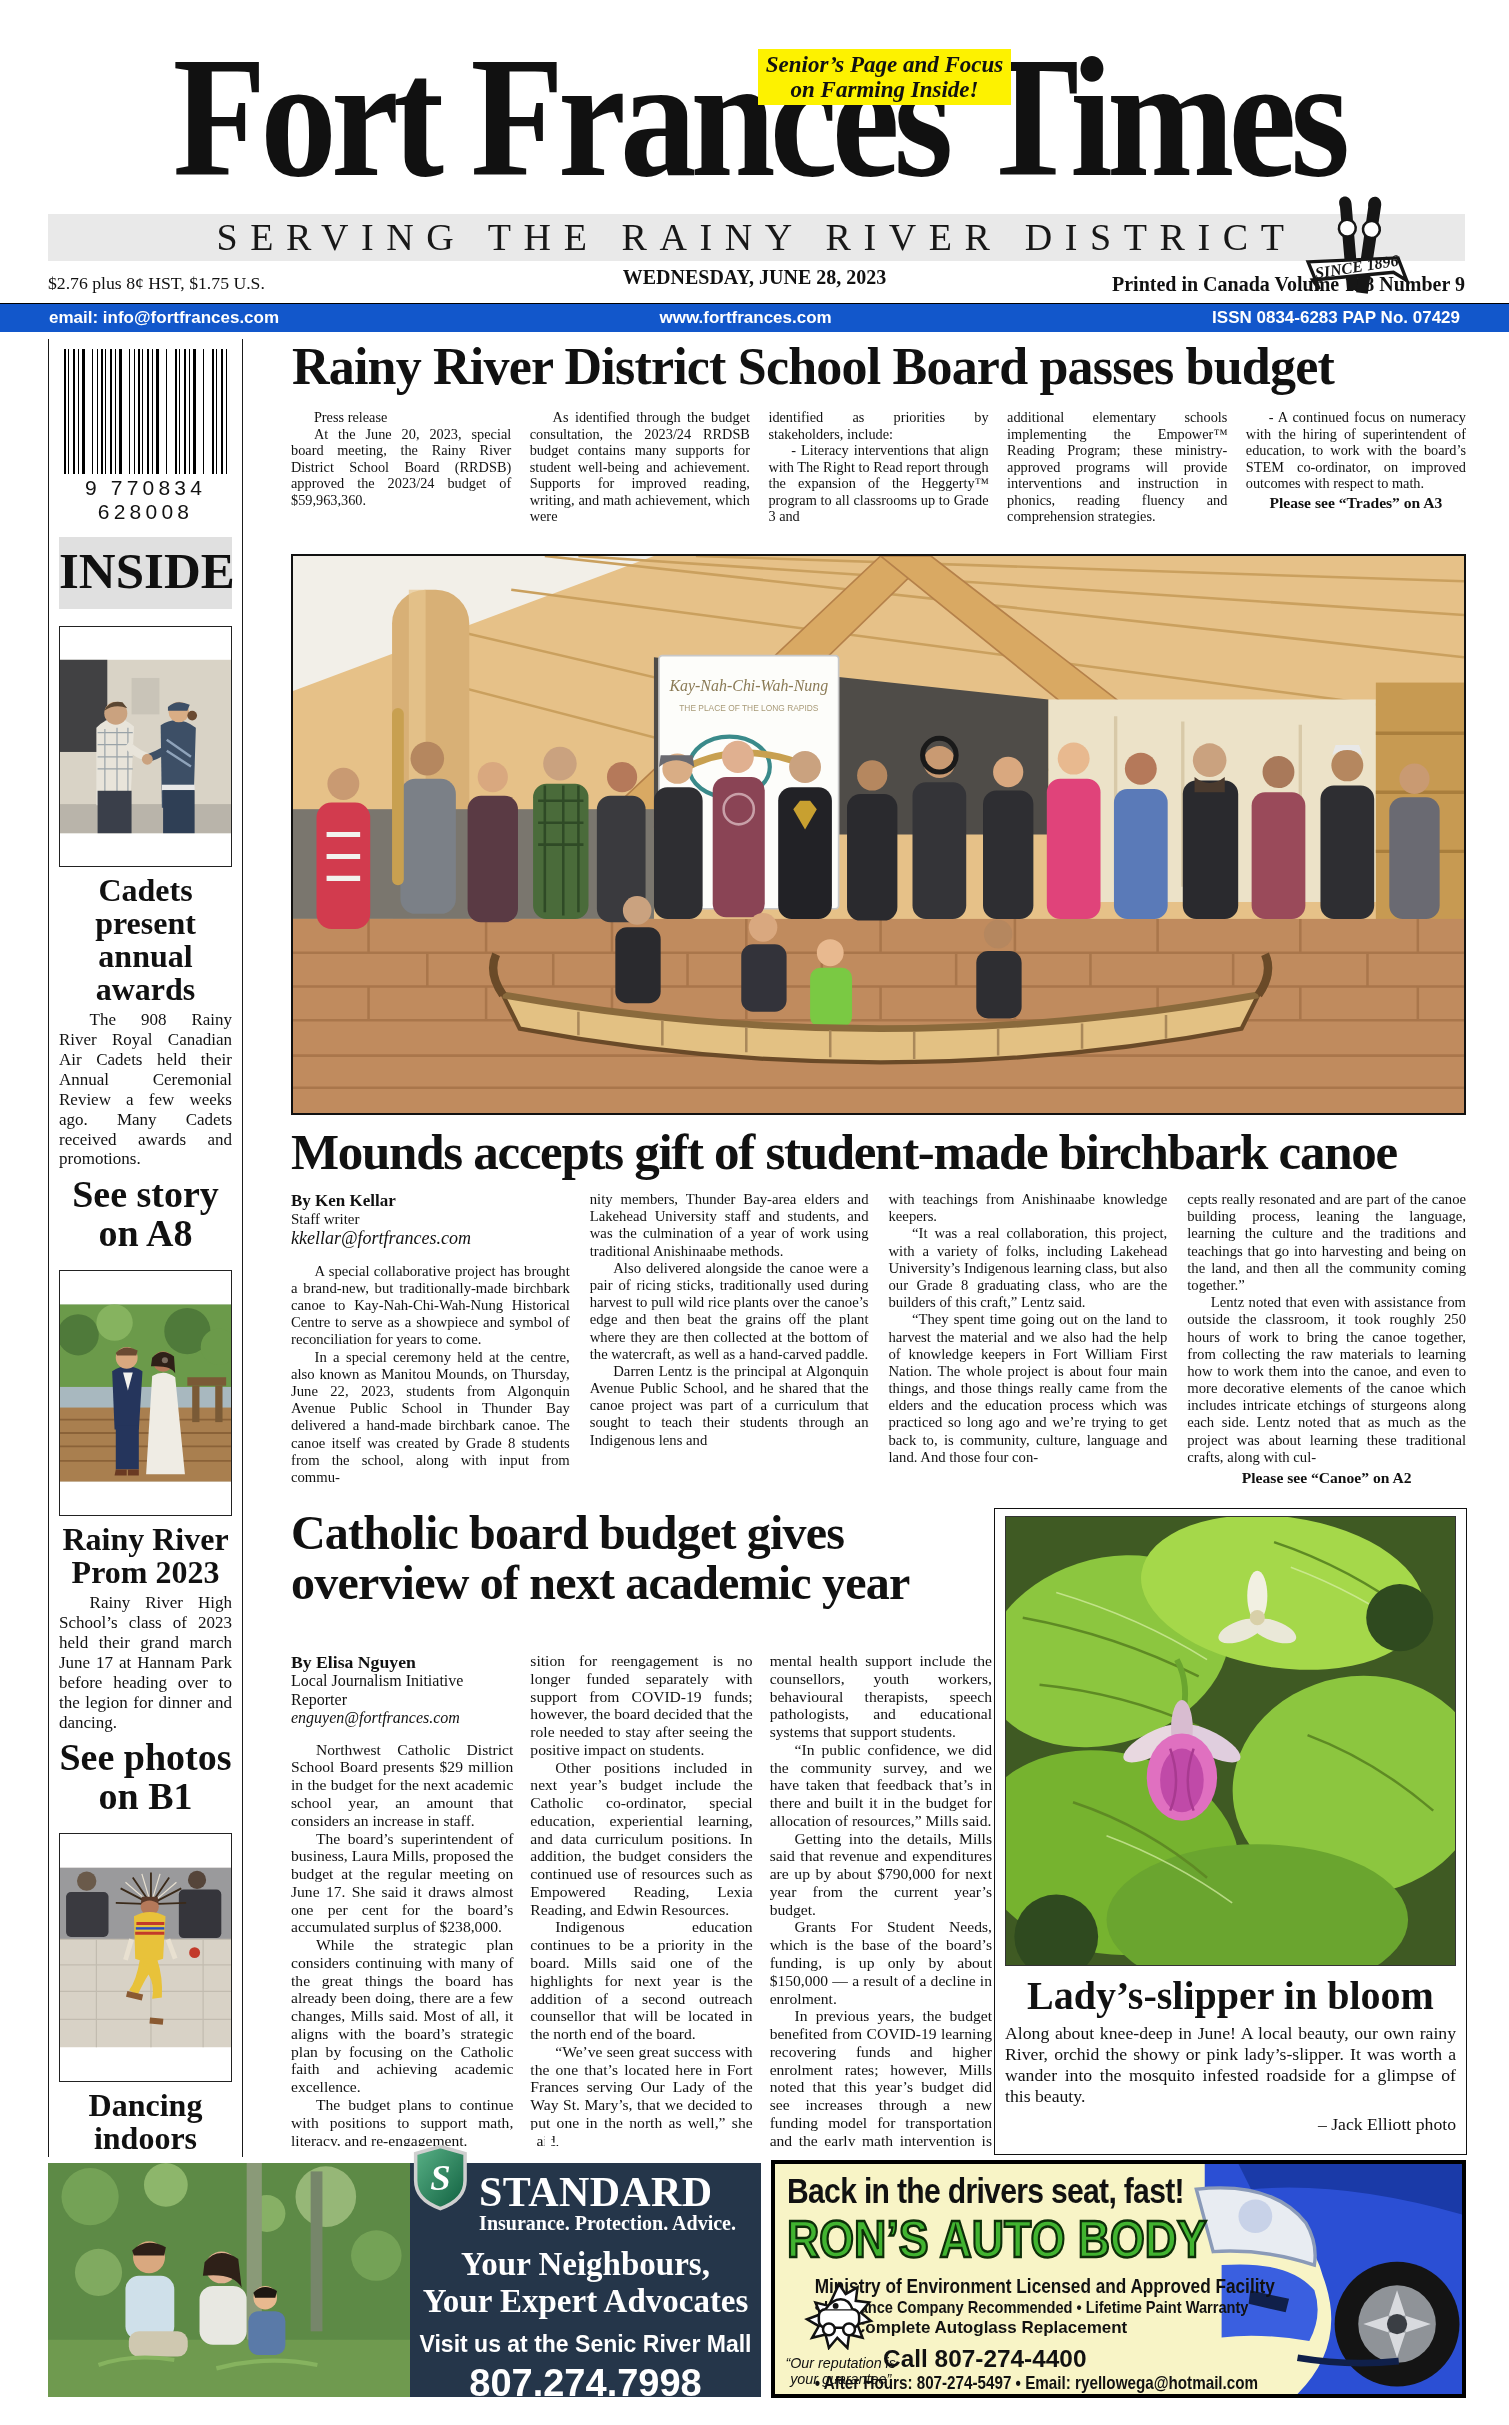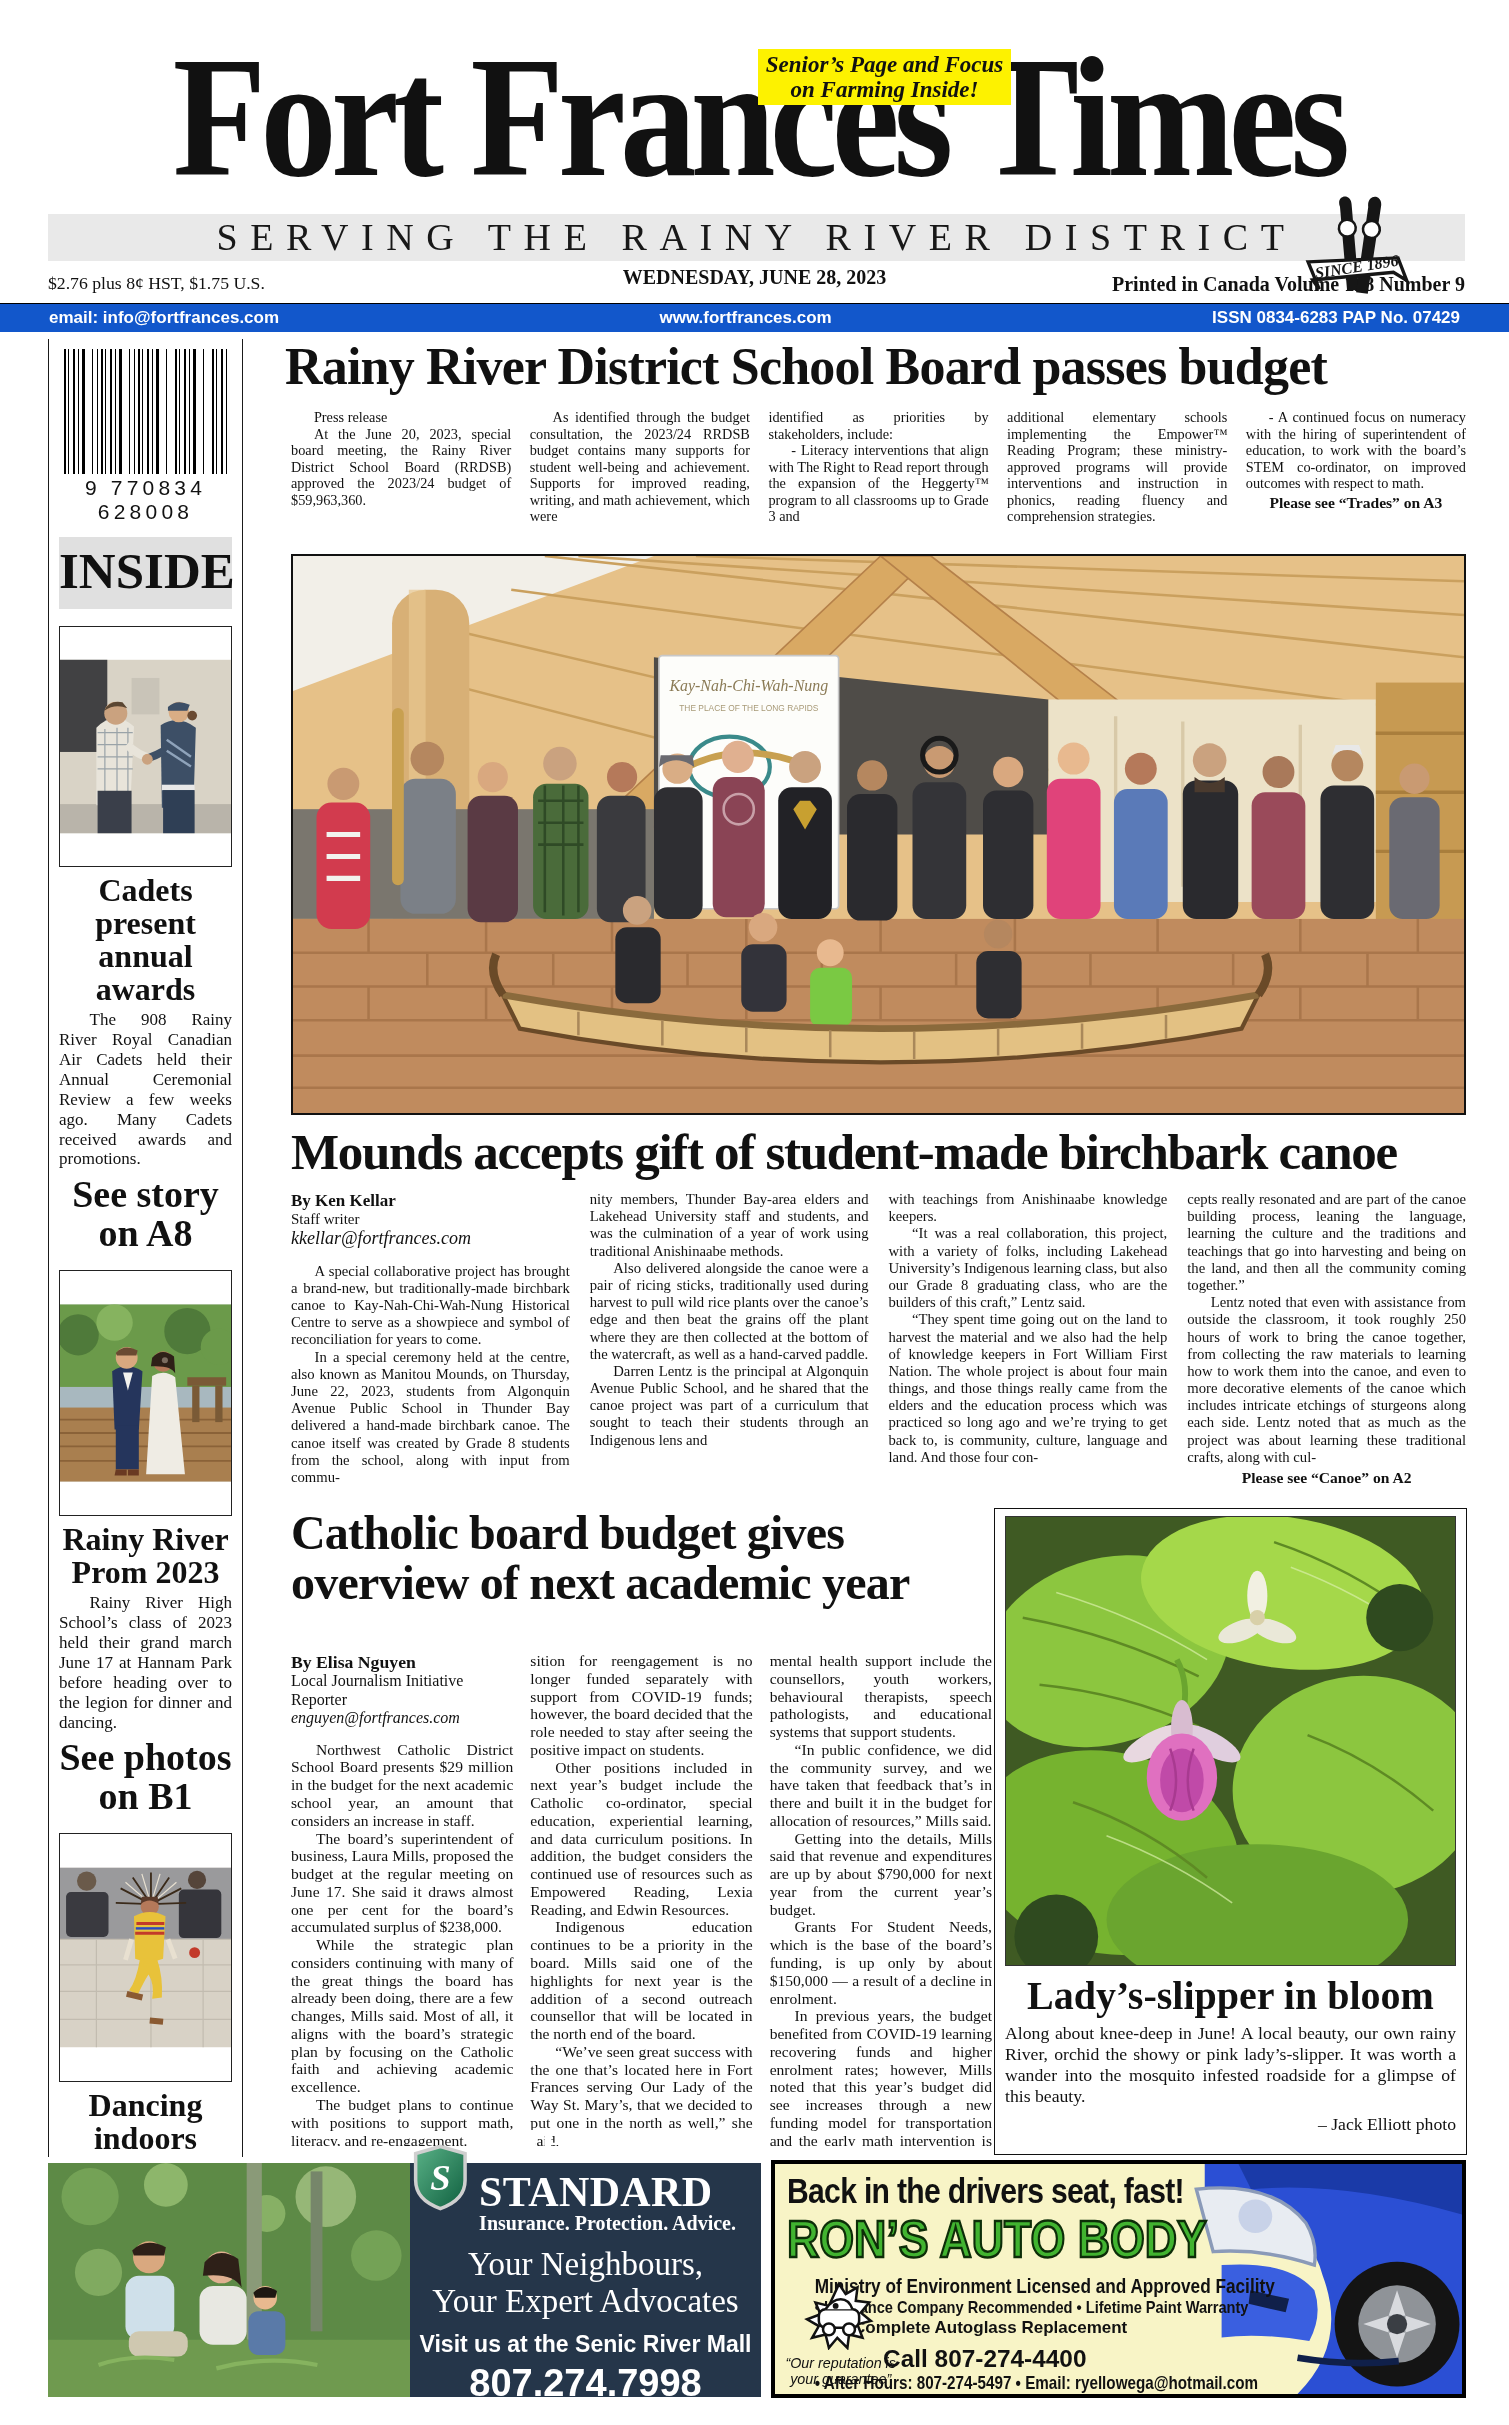--- a/index.html
+++ b/index.html
@@ -40,21 +40,21 @@
   .inside-label { margin-top:13.5px; background:#e0e0e0; text-align:center;
     font-size:51px; font-weight:bold; padding:5px 0 8.4px; }
   .side-story { margin-top:17px; display:flex; flex-direction:column; }
   .side-story svg { width:100%; border:0.8px solid #222; display:block; }
   .side-head { font-size:32px; font-weight:bold; text-align:center; line-height:1.03; margin:7.6px 0 4.2px; }
   .side-body { font-size:17px; line-height:1.17; text-align:justify; }
   .side-body p { text-indent:1.8em; }
   .side-see { font-size:38px; font-weight:bold; text-align:center; line-height:1.02; margin-top:5.9px; }
 
   
-  .lead-head { left:285px; top:337px; width:1177px; font-size:52px; font-weight:bold;
+  .lead-head { left:292px; top:337px; width:1177px; font-size:52px; font-weight:bold;
     letter-spacing:-0.8px; white-space:nowrap; }
   .lead-cols { left:291px; top:409px; width:1175px; height:143px; display:flex; gap:18.5px;
     font-size:14.3px; line-height:1.16; overflow:hidden; }
   .col { flex:1; }
   .col p { margin:0; text-align:justify; text-indent:1.6em; }
   .col.cont p:first-child { text-indent:0; }
   .kicker { font-size:14.3px; margin-bottom:17px; }
   .jump { font-weight:bold; text-align:center; font-size:15.6px; margin-top:2.5px; }
 
   .main-photo { left:291px; top:554px; width:1175px; height:561px; border:2.5px solid #111; background:#e6c188; }
@@ -84,21 +84,21 @@
 
   
   .ad-standard { left:48px; top:2163px; width:713px; height:234px; display:flex; }
   .std-photo { width:362px; height:234px; flex:none; }
   .std-photo svg { width:100%; height:100%; display:block; }
   .std-panel { flex:1; background:#25364a; color:#fff; display:flex; flex-direction:column;
     align-items:center; justify-content:center; gap:4.2px; font-family:"Liberation Sans", sans-serif; }
   .std-row { display:flex; align-items:center; gap:8.4px; }
   .std-name { font-family:"Liberation Serif", serif; font-weight:bold; font-size:42px; letter-spacing:0.4px; }
   .std-tag { font-family:"Liberation Serif", serif; font-weight:bold; font-size:20px; margin-top:-3.4px; }
-  .std-neigh { font-family:"Liberation Serif", serif; font-weight:normal; font-size:33px;
+  .std-neigh { font-family:"Liberation Serif", serif; font-weight:bold; font-size:33px;
     line-height:1.12; text-align:center; margin-top:6.7px; }
   .std-visit { font-weight:bold; font-size:23px; margin-top:6.7px; }
   .std-phone { font-weight:bold; font-size:38px; }
   .std-web { font-weight:bold; font-size:27px; }
 
   .ad-rons { left:771px; top:2160px; width:695px; height:238px; background:#f8f4c6;
     border:4.2px solid #000; overflow:hidden; font-family:"Liberation Sans", sans-serif; }
   .rons-car { position:absolute; right:0; top:0; width:291px; height:100%; }
   .rons-car svg { width:100%; height:100%; display:block; }
   .rons-text { position:absolute; left:11.8px; top:6.7px; width:396px; }

